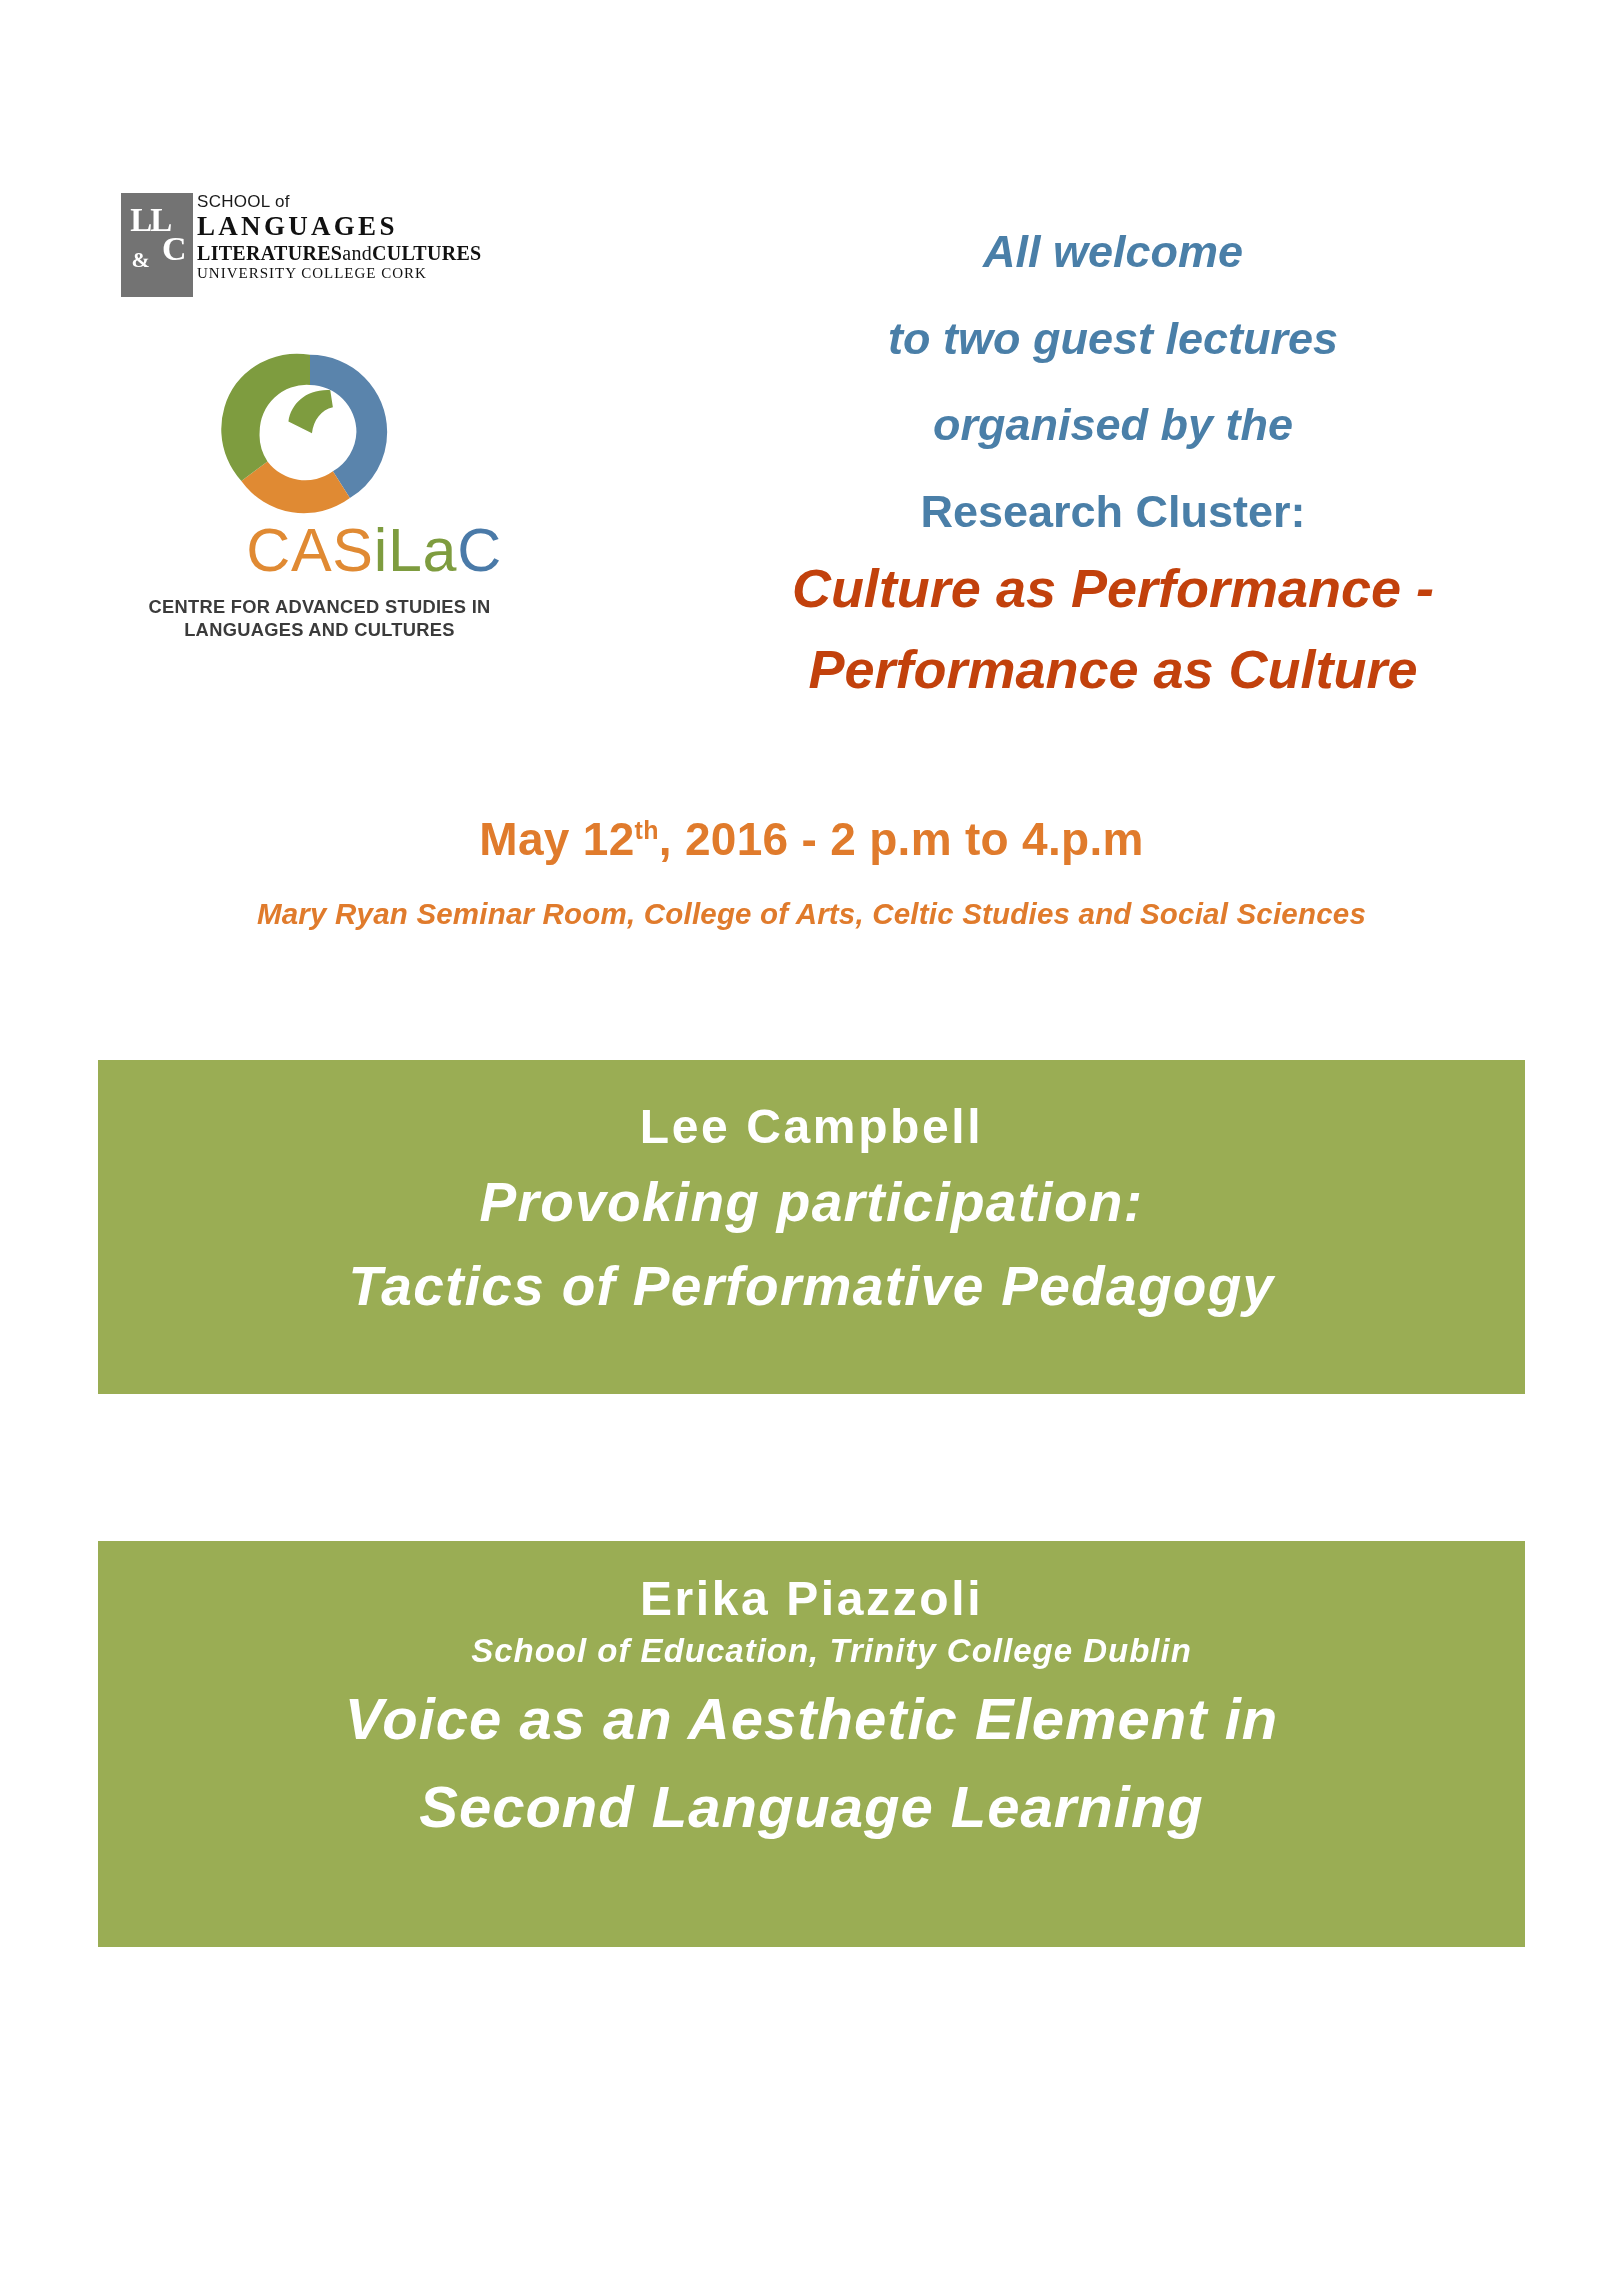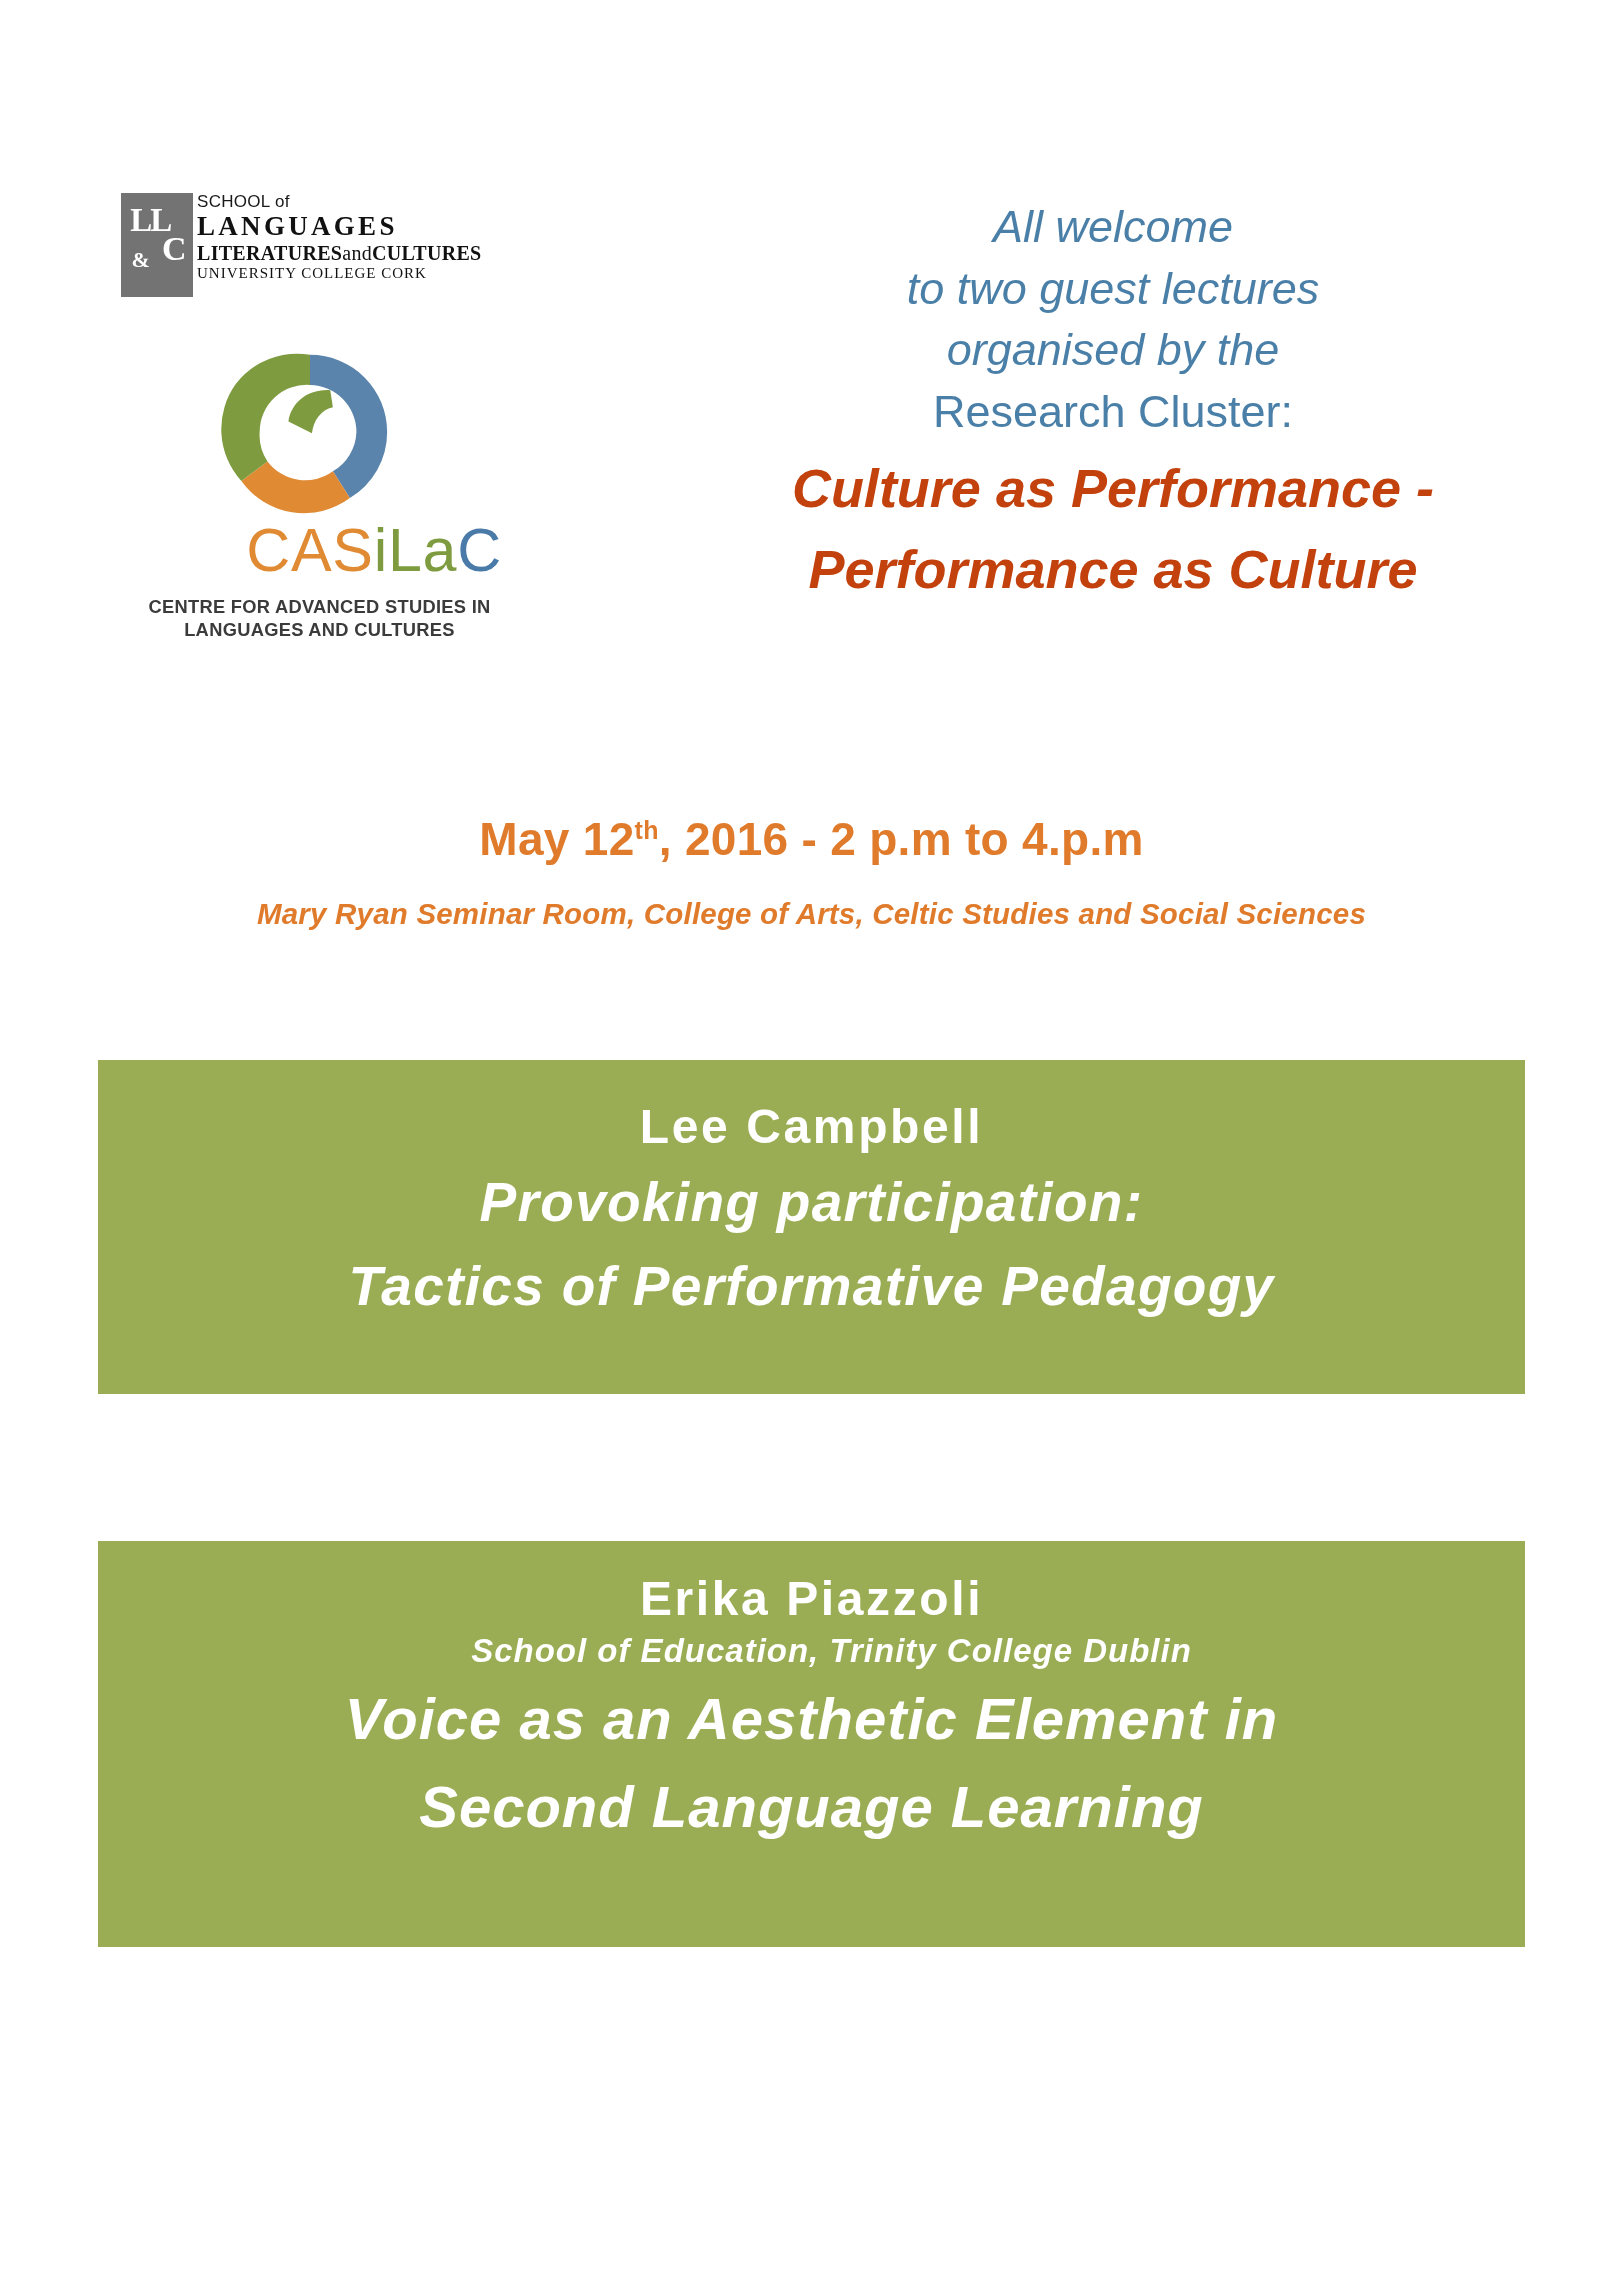--- a/index.html
+++ b/index.html
@@ -158,24 +158,25 @@
   .intro {
     position: absolute;
     left: 655px;
     top: 196px;
     width: 916px;
     text-align: center;
     color: #4a7fa8;
   }
   .intro .l {
     font-style: italic;
-    font-weight: 400;
+    font-weight: 700;
     font-size: 45px;
     line-height: 1.37;
     color: #4a7fa8;
+    margin-top: 25px;
   }
   .intro .l.upright {
     font-style: normal;
   }
   .intro .cluster {
     font-style: italic;
     font-weight: 700;
     font-size: 54px;
     line-height: 1.3;
     color: #c2410c;

